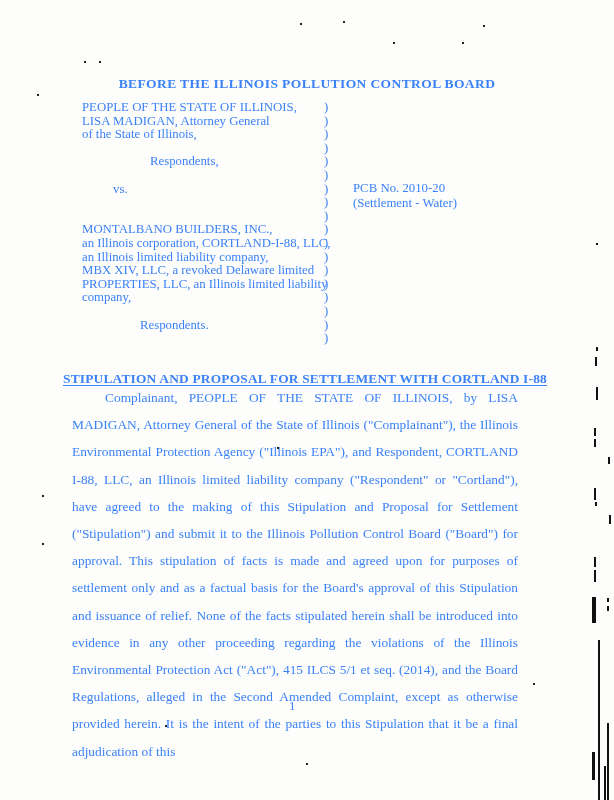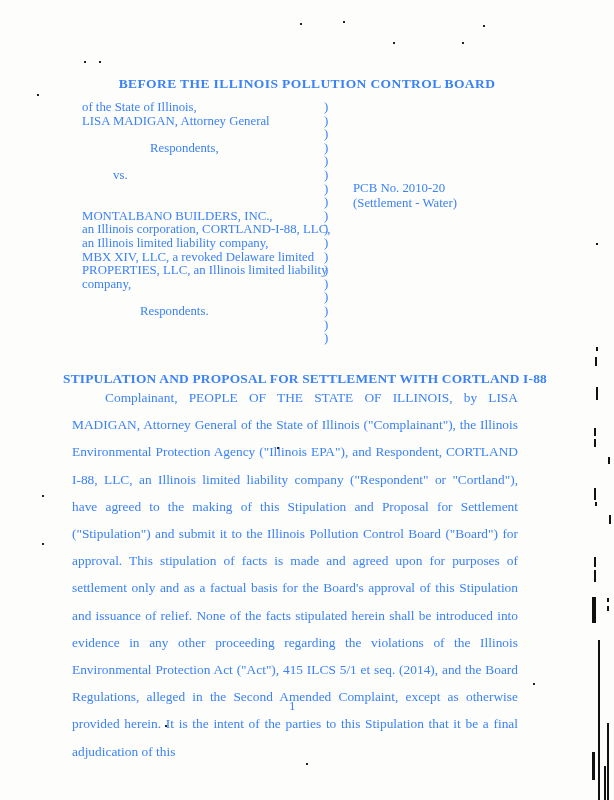--- a/index.html
+++ b/index.html
@@ -29,20 +29,21 @@
     position:absolute;left:324px;top:101px;
     font-size:12.8px;line-height:13.6px;
   }
   .case-info{
     position:absolute;left:353px;top:181px;
     font-size:12.8px;line-height:14.5px;white-space:nowrap;
   }
   .doc-title{
     position:absolute;left:60px;top:371px;width:490px;
     text-align:center;font-weight:bold;font-size:13.4px;
+    text-decoration:underline;
     text-underline-offset:2px;
     letter-spacing:0.2px;white-space:nowrap;
   }
   .body-par{
     position:absolute;left:72px;top:384px;width:446px;
     font-size:13.4px;line-height:27.2px;
     text-align:justify;text-indent:33px;
   }
   .page-number{
     position:absolute;left:289px;top:698px;
@@ -52,22 +53,23 @@
   .dot{position:absolute;width:2px;height:2px;background:#222;}
 </style>
 </head>
 <body>
 
 <div class="page">
 
   <div class="court-header">BEFORE THE ILLINOIS POLLUTION CONTROL BOARD</div>
 
   <div class="caption-left">
+    <div class="cap-line">PEOPLE OF THE STATE OF ILLINOIS,</div>
+    <div class="cap-line">LISA MADIGAN, Attorney General</div>
     <div class="cap-line">of the State of Illinois,</div>
-    <div class="cap-line">LISA MADIGAN, Attorney General</div>
     <div class="cap-line blank"></div>
     <div class="cap-line indent-complainant">Respondents,</div>
     <div class="cap-line blank"></div>
     <div class="cap-line indent-vs">vs.</div>
     <div class="cap-line blank"></div>
     <div class="cap-line blank"></div>
     <div class="cap-line">MONTALBANO BUILDERS, INC.,</div>
     <div class="cap-line">an Illinois corporation, CORTLAND-I-88, LLC,</div>
     <div class="cap-line">an Illinois limited liability company,</div>
     <div class="cap-line">MBX XIV, LLC, a revoked Delaware limited</div>

